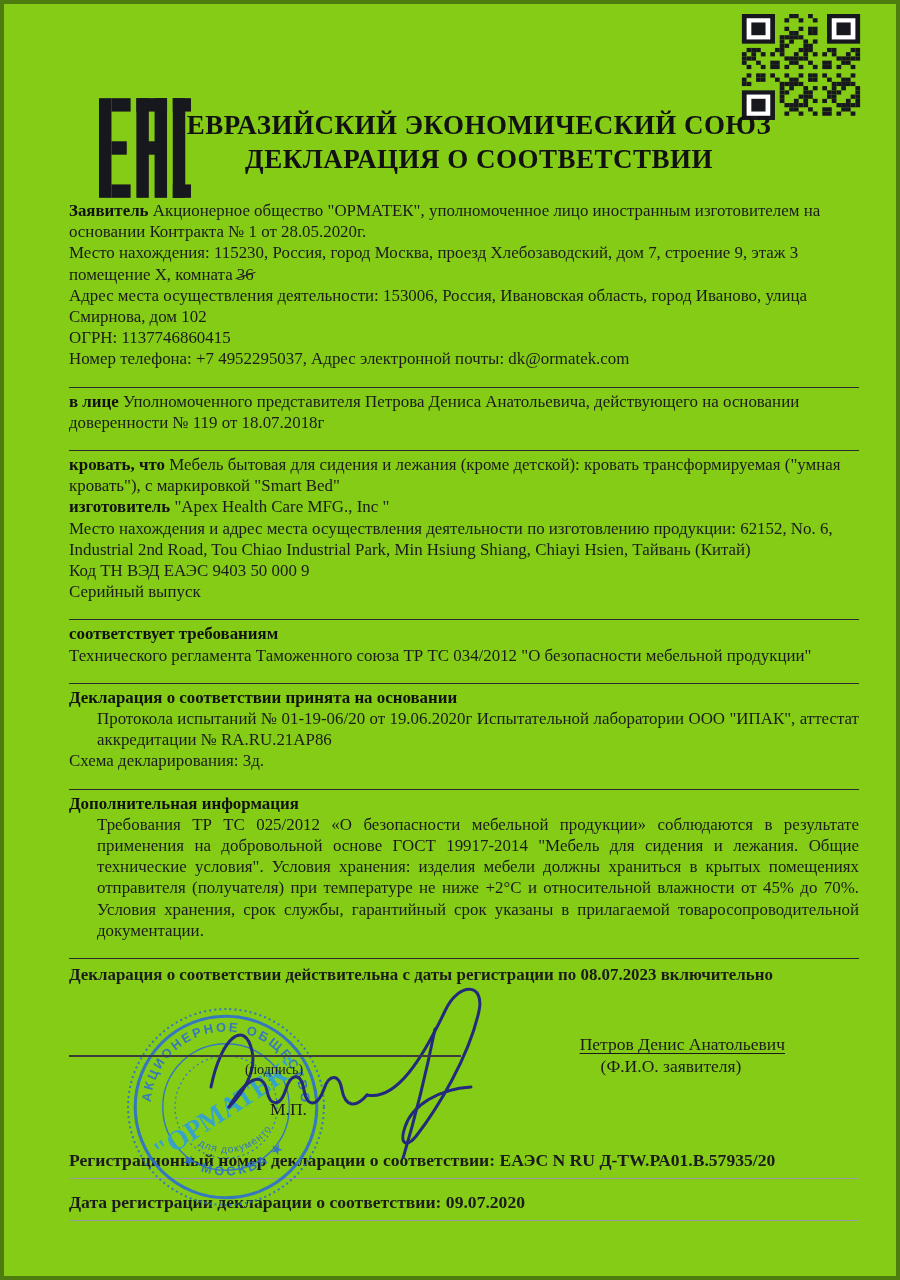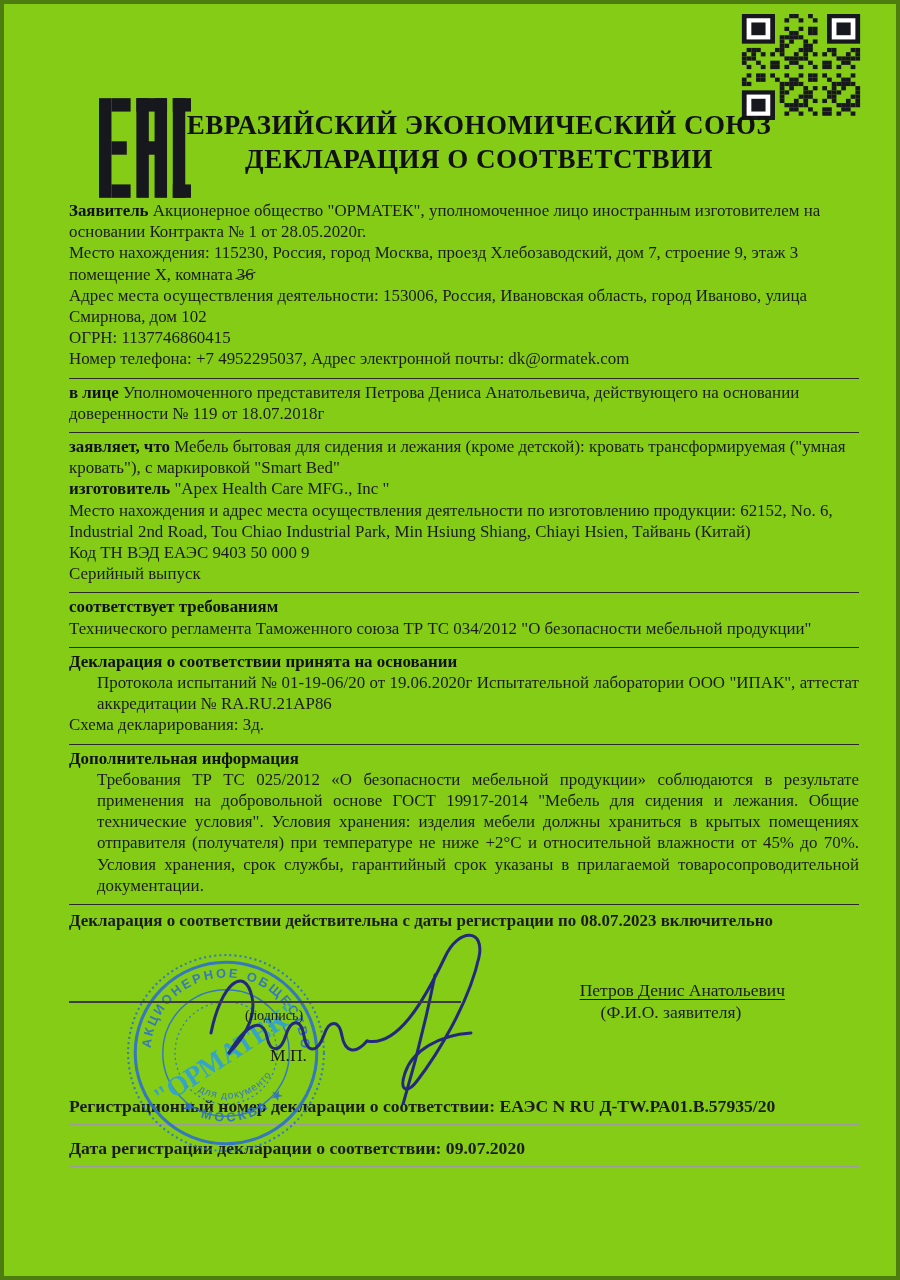--- a/index.html
+++ b/index.html
@@ -19,21 +19,21 @@
   .titles{
     position:absolute;left:180px;top:104px;width:590px;
     text-align:center;font-weight:bold;font-size:27px;line-height:34px;
     letter-spacing:.5px;color:#111;
   }
   
   .content{
     position:absolute;left:65px;top:196px;width:790px;
     font-size:16.9px;line-height:21.2px;
   }
-  .sec{border-bottom:1.8px solid #2a2a2a;padding-bottom:8px;margin-bottom:3px;}
+  .sec{border-bottom:1.8px solid #2a2a2a;padding-bottom:17px;margin-bottom:3px;}
   .sec:last-child{border-bottom:none;}
   b{color:#111;}
   .just{text-align:justify;margin-left:28px;}
   .strike{position:relative;}
   .strike::after{
     content:"";position:absolute;left:-2px;right:-2px;top:55%;
     border-top:1.4px solid #222;transform:rotate(-18deg);
   }
   .validity{font-weight:bold;padding-top:2px;}
   
@@ -273,21 +273,21 @@
       <div>Адрес места осуществления деятельности: 153006, Россия, Ивановская область, город Иваново, улица Смирнова, дом 102</div>
       <div>ОГРН: 1137746860415</div>
       <div>Номер телефона: +7 4952295037, Адрес электронной почты: dk@ormatek.com</div>
     </div>
 
     <div class="sec">
       <div><b>в лице</b> <span>Уполномоченного представителя Петрова Дениса Анатольевича, действующего на основании доверенности № 119 от 18.07.2018г</span></div>
     </div>
 
     <div class="sec">
-      <div><b>заявляет, что</b> <span>Мебель бытовая для сидения и лежания (кроме детской): кровать трансформируемая ("умная кровать"), с маркировкой "Smart Bed"</span></div>
+      <div><b>кровать, что</b> <span>Мебель бытовая для сидения и лежания (кроме детской): кровать трансформируемая ("умная кровать"), с маркировкой "Smart Bed"</span></div>
       <div><b>изготовитель</b> <span>"Apex Health Care MFG., Inc "</span></div>
       <div>Место нахождения и адрес места осуществления деятельности по изготовлению продукции: 62152, No. 6, Industrial 2nd Road, Tou Chiao Industrial Park, Min Hsiung Shiang, Chiayi Hsien, Тайвань (Китай)</div>
       <div>Код ТН ВЭД ЕАЭС 9403 50 000 9</div>
       <div>Серийный выпуск</div>
     </div>
 
     <div class="sec">
       <div><b>соответствует требованиям</b></div>
       <div>Технического регламента Таможенного союза ТР ТС 034/2012 "О безопасности мебельной продукции"</div>
     </div>

